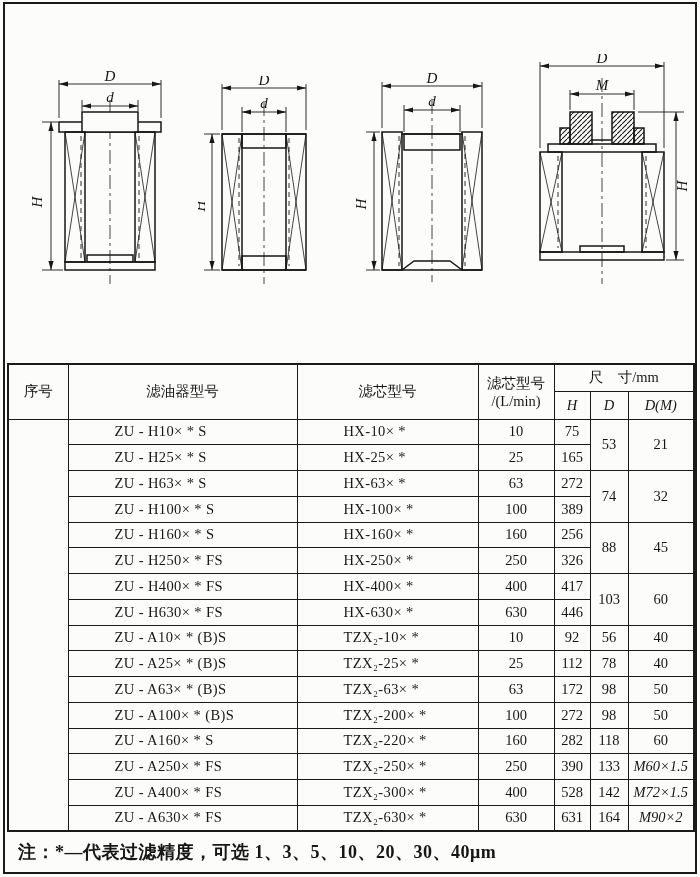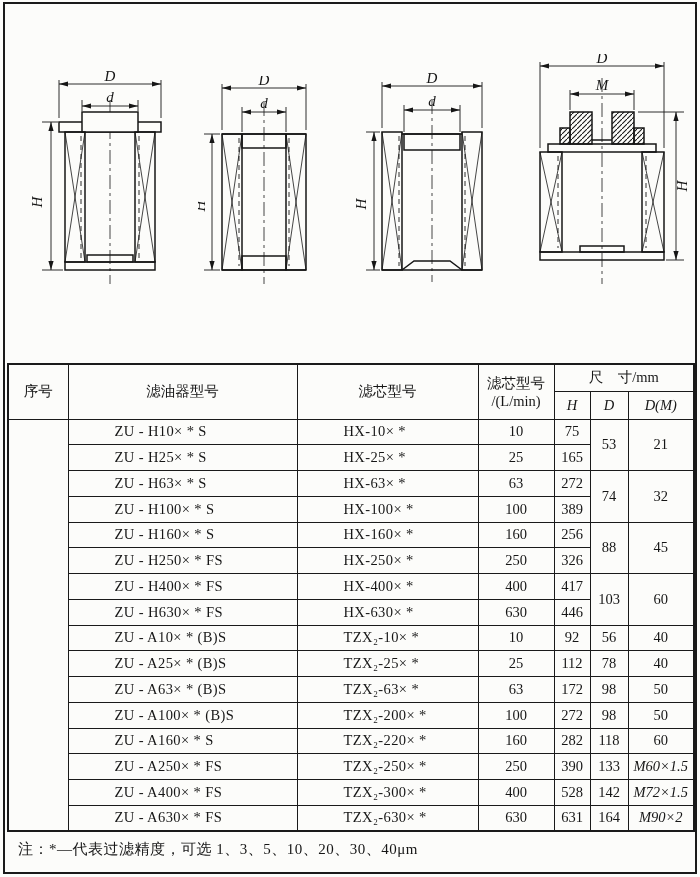--- a/index.html
+++ b/index.html
@@ -21,21 +21,21 @@
   .spec td,.spec th{border:1px solid #1a1a1a;padding:0;font-weight:normal;overflow:hidden;
                     white-space:nowrap;vertical-align:middle;}
   .spec thead tr.h1{height:27px;}
   .spec thead tr.h2{height:28px;}
   .spec tbody tr{height:25.75px;margin-left:20px;}
   .spec th{text-align:center;}
   td.model,td.elem{text-align:left;padding-left:46px;letter-spacing:0.4px;}
   td.num{text-align:center;}
   .it{font-style:italic;}
   .flowhead div{line-height:1.25;}
-  .note{position:absolute;left:18px;top:840px;font-size:15px;letter-spacing:0.5px;}
+  .note{position:absolute;left:18px;top:840px;font-size:18px;letter-spacing:0.5px;font-weight:bold;}
 </style>
 </head>
 <body>
 
 <div class="page">
   <div class="frame"></div>
 
   <div class="figs">
 
     <svg style="left:25px;top:70px" width="165" height="220" viewBox="0 0 165 220">

